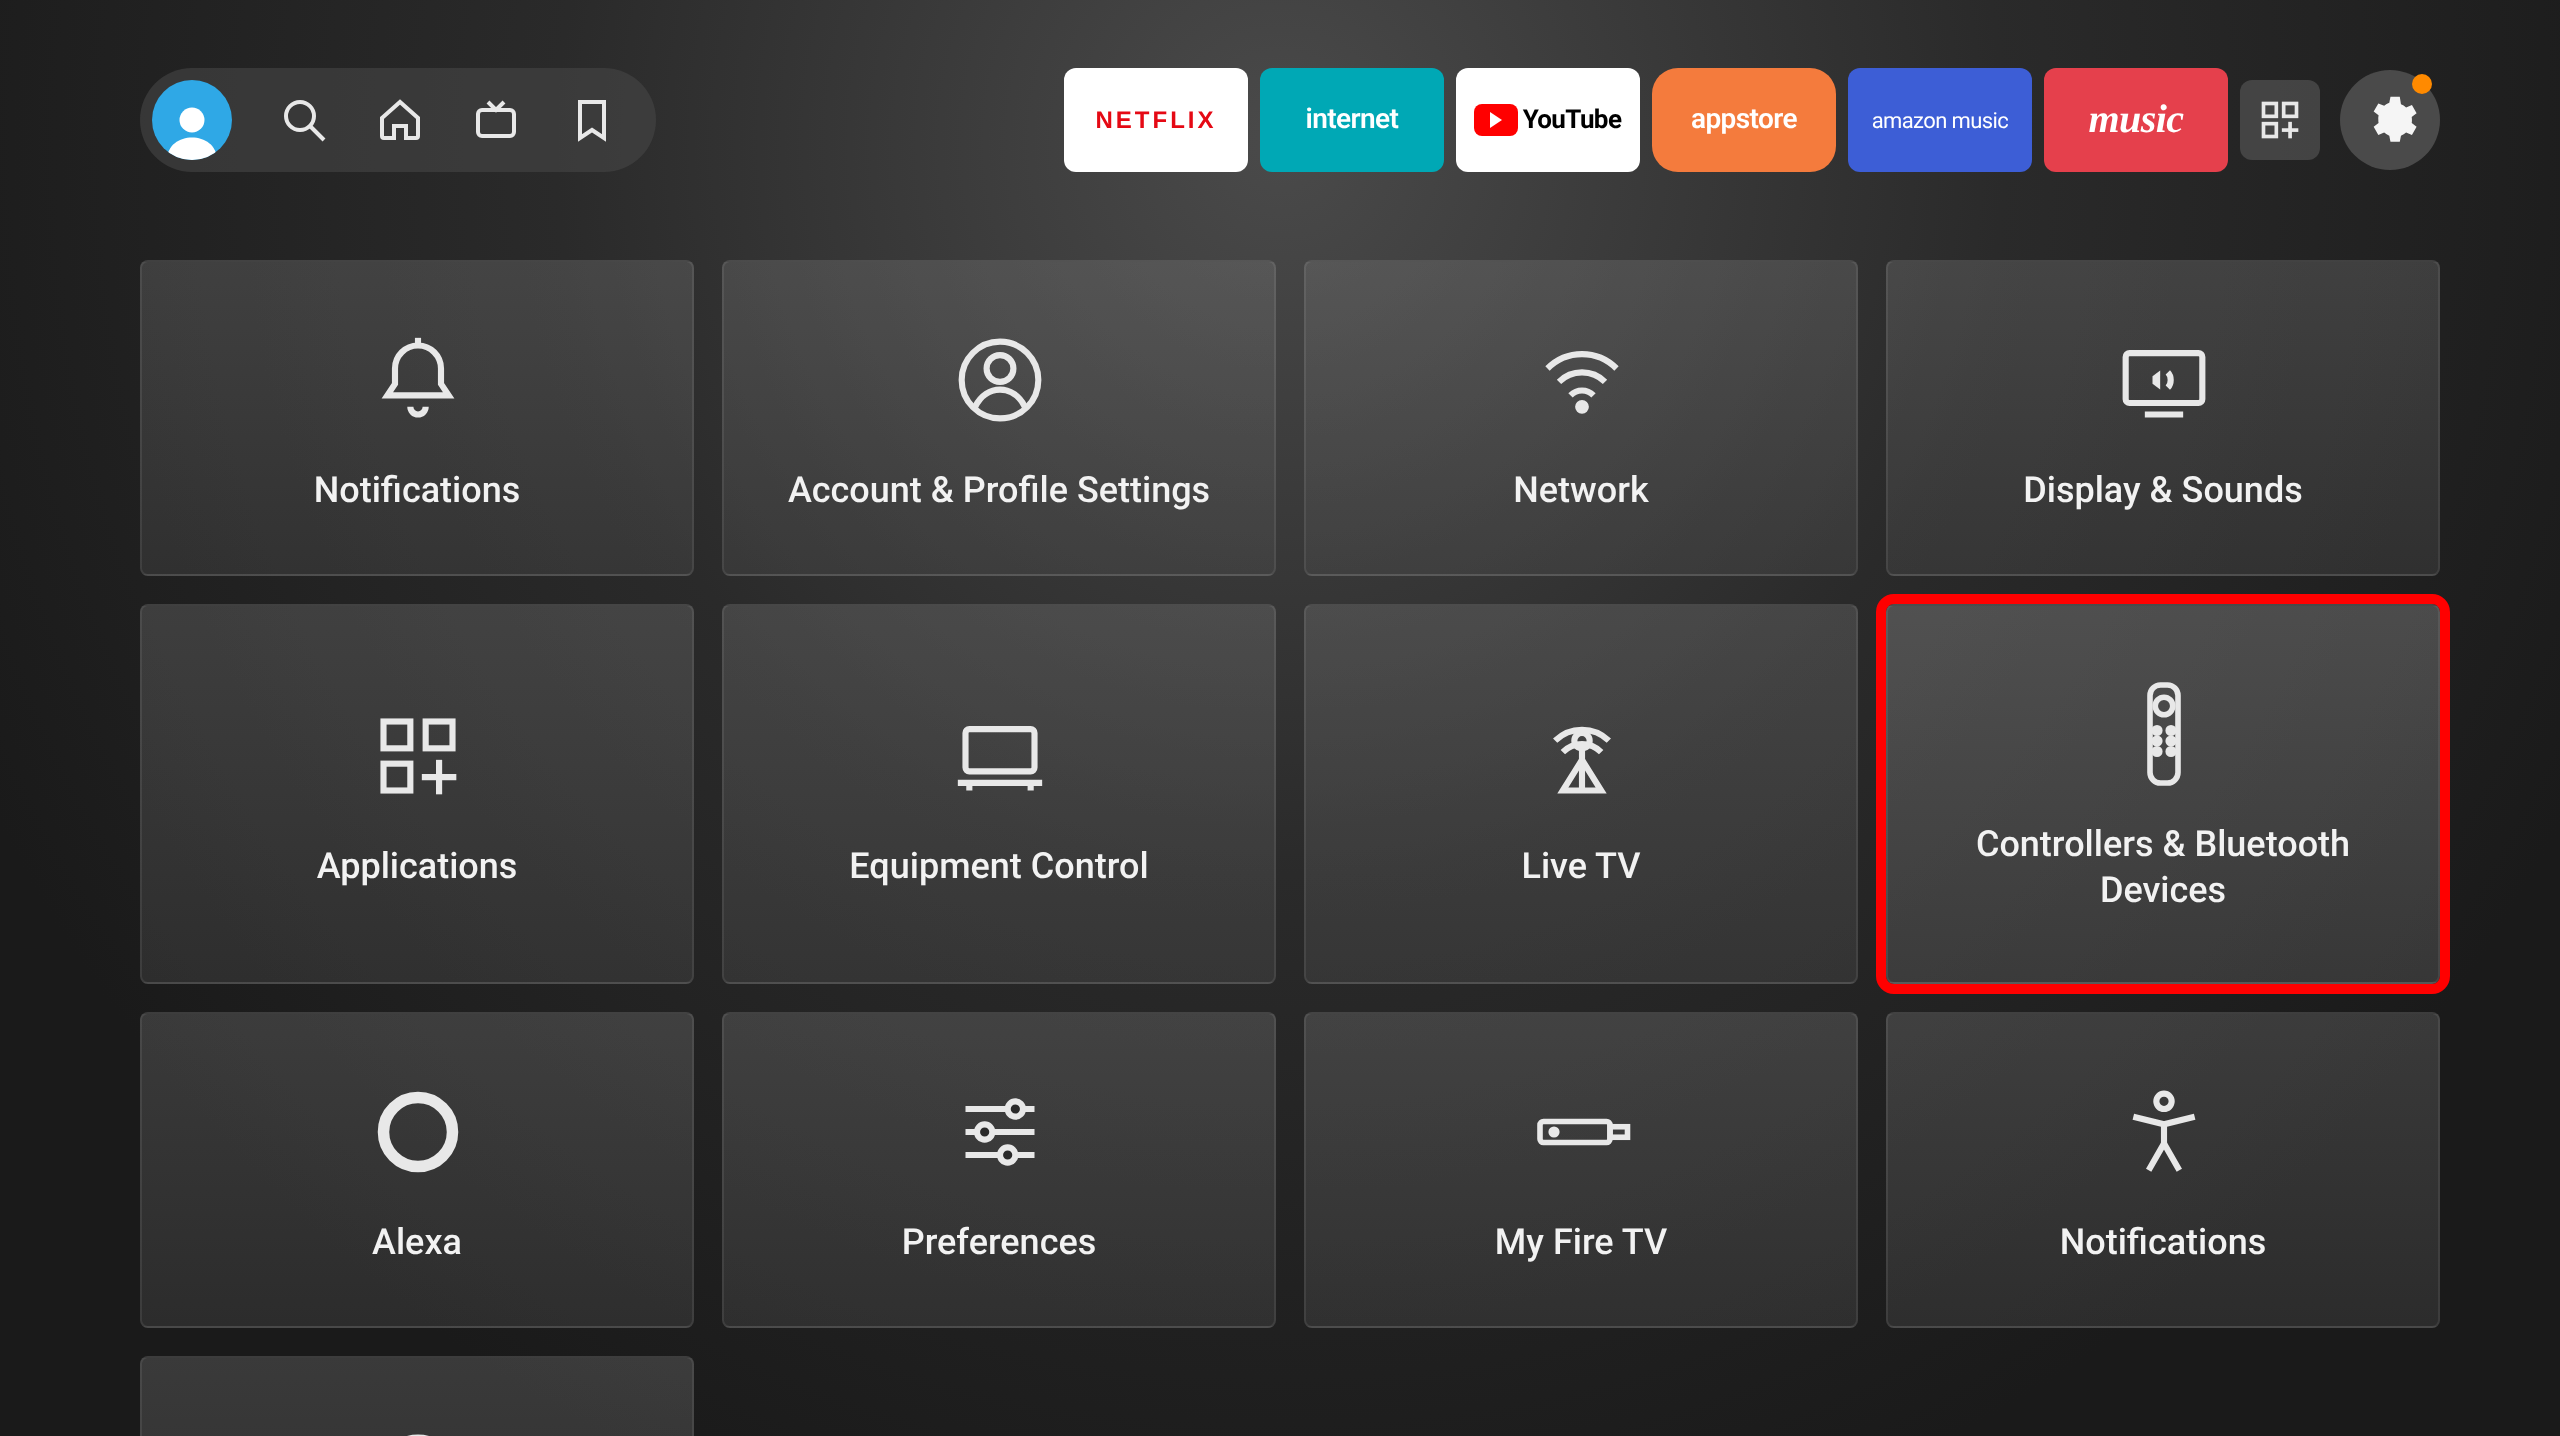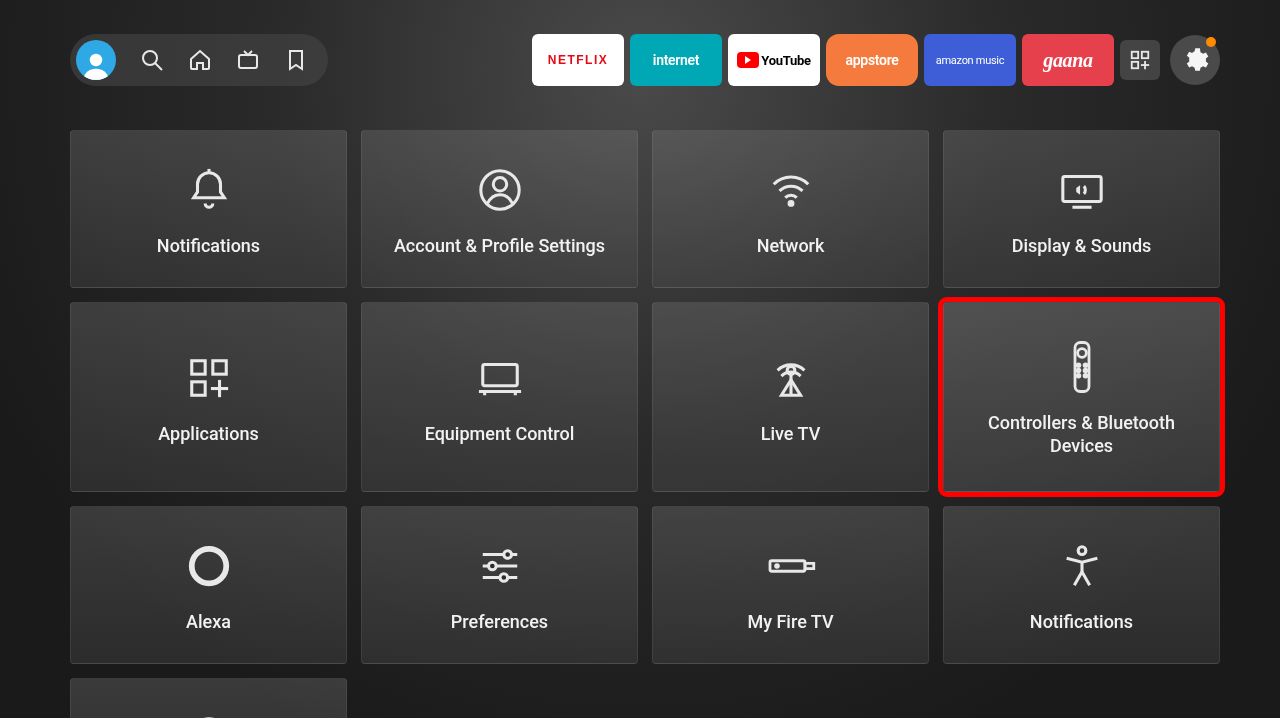--- a/index.html
+++ b/index.html
@@ -174,21 +174,21 @@
 
     <div class="app-tiles">
       <div class="app-tile tile-netflix">NETFLIX</div>
       <div class="app-tile tile-internet">internet</div>
       <div class="app-tile tile-youtube">
         <span class="yt-play"></span>
         <span>YouTube</span>
       </div>
       <div class="app-tile tile-appstore">appstore</div>
       <div class="app-tile tile-music">amazon music</div>
-      <div class="app-tile tile-gaana">gaana</div>
+      <div class="app-tile tile-gaana">music</div>
       <div class="apps-icon">
         <svg viewBox="0 0 24 24">
             <rect x="3" y="3" width="7" height="7"></rect>
             <rect x="14" y="3" width="7" height="7"></rect>
             <rect x="3" y="14" width="7" height="7"></rect>
             <line x1="17.5" y1="13" x2="17.5" y2="22"></line>
             <line x1="13" y1="17.5" x2="22" y2="17.5"></line>
           </svg>
       </div>
       <div class="gear-wrap">

